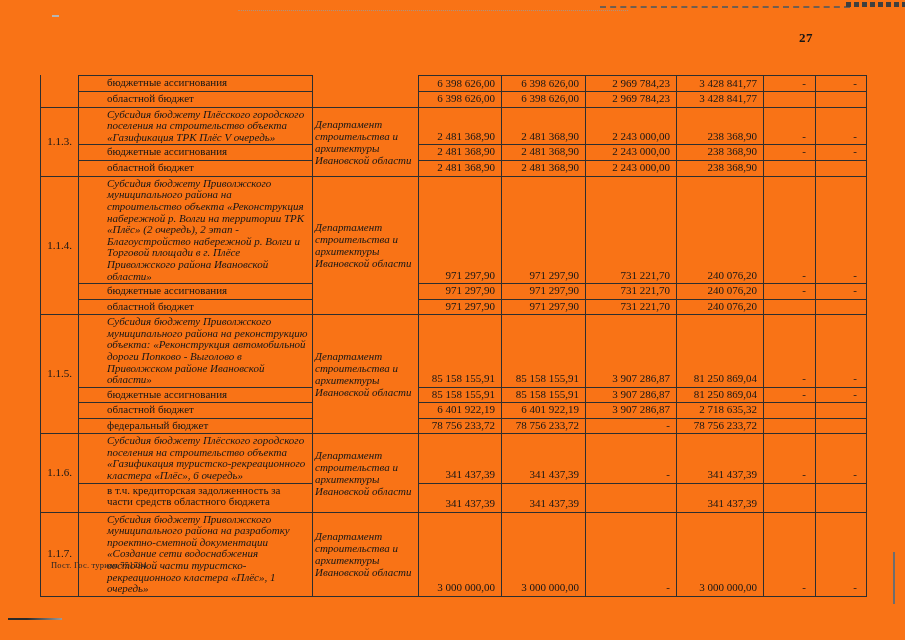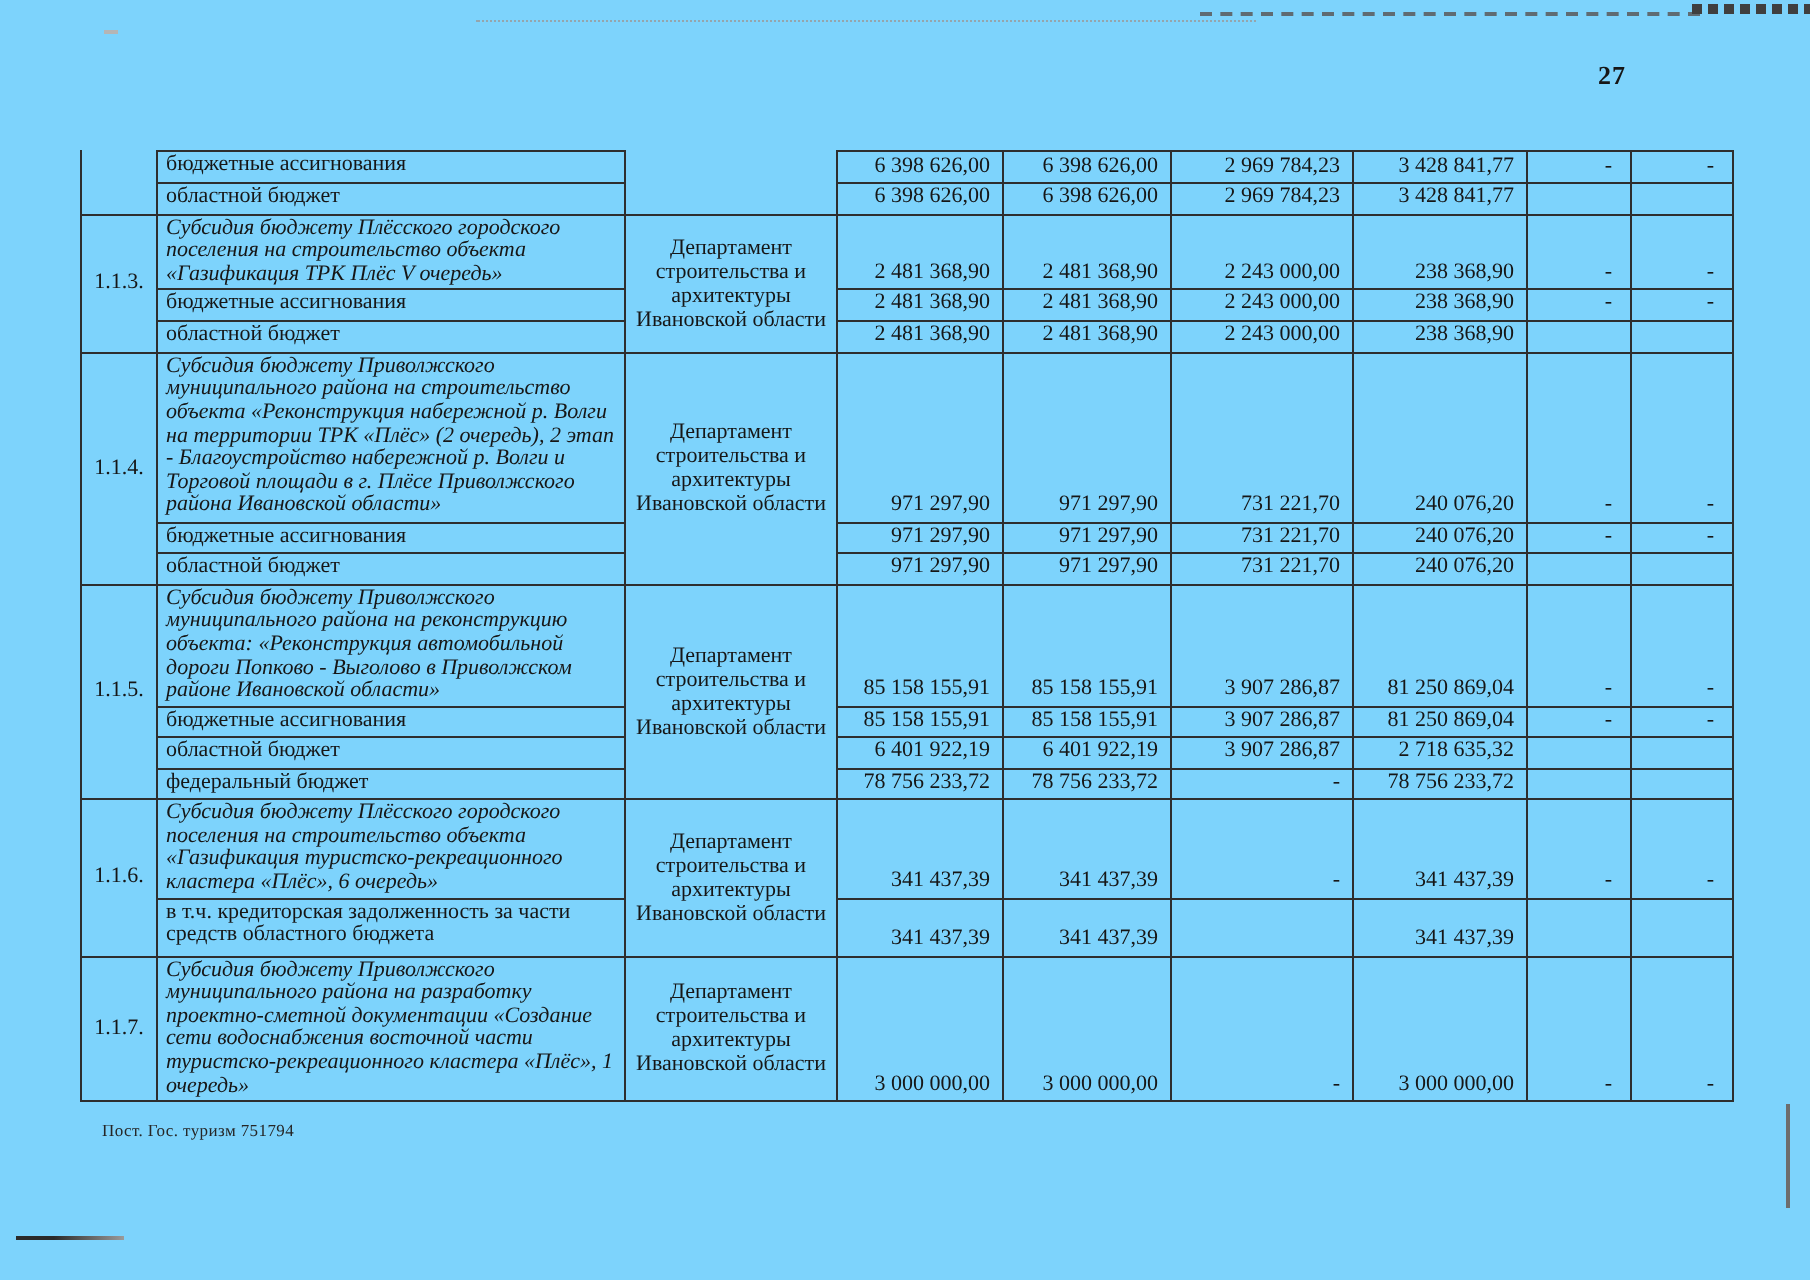--- a/index.html
+++ b/index.html
@@ -1,20 +1,20 @@
 <!DOCTYPE html>
 <html><head>
 <meta charset="utf-8">
 <style>
   html,body{margin:0;padding:0;}
   body{
     width:905px;height:640px;background:#ffffff;overflow:hidden;
     font-family:"Liberation Serif", serif;color:#161616;
   }
-  .page{position:relative;width:905px;height:640px;background:#7dd3fc;}
+  .page{position:relative;width:905px;height:640px;background:#f97316;}
 
   
   .artifact{position:absolute;pointer-events:none;}
   .scan-top-dots{left:238px;top:10px;width:390px;border-top:1px dotted #9a9a9a;opacity:.8;}
   .scan-top-dash{left:600px;top:6px;width:250px;border-top:2px dashed #5a5a5a;opacity:.85;}
   .scan-top-corner{left:846px;top:2px;width:59px;height:5px;
     background:repeating-linear-gradient(90deg,#3f3f3f 0 5px,transparent 5px 8px);}
   .scan-left-speck{left:52px;top:15px;width:7px;height:2px;background:#b5b5b5;}
   .scan-bottom-line{left:8px;top:618px;width:54px;height:2px;
     background:linear-gradient(90deg,#2a2a2a 0 35%,#9a9a9a);}
@@ -27,22 +27,22 @@
     position:absolute;left:40px;top:75px;width:826px;
     border-collapse:collapse;table-layout:fixed;
   }
   td{
     border:1px solid #2e2e2e;
     font-size:11px;line-height:11.5px;
     padding:1px 3px 1px 4px;
     vertical-align:top;overflow:hidden;
   }
   td.num{ text-align:center;vertical-align:middle;padding:1px 5px;}
-  td.dept{ text-align:center;vertical-align:middle;line-height:12px;padding:1px 2px;}
-  td.name{ text-align:left;}
+  td.dept{ text-align:left;vertical-align:middle;line-height:12px;padding:1px 2px;font-style:italic;}
+  td.name{ text-align:left;padding-left:28px;}
   td.title{ line-height:11.6px;font-style:italic;}
   td.val{ text-align:right;vertical-align:bottom;white-space:nowrap;
     padding:1px 6px 2px 1px;}
   td.dashcol{ padding-right:9px;}
   td.cont{ border-top:1px solid transparent;} 
 
   .footer-note{position:absolute;left:51px;top:560px;font-size:8.5px;color:#262626;
     letter-spacing:.2px;}
 </style>
 </head>

